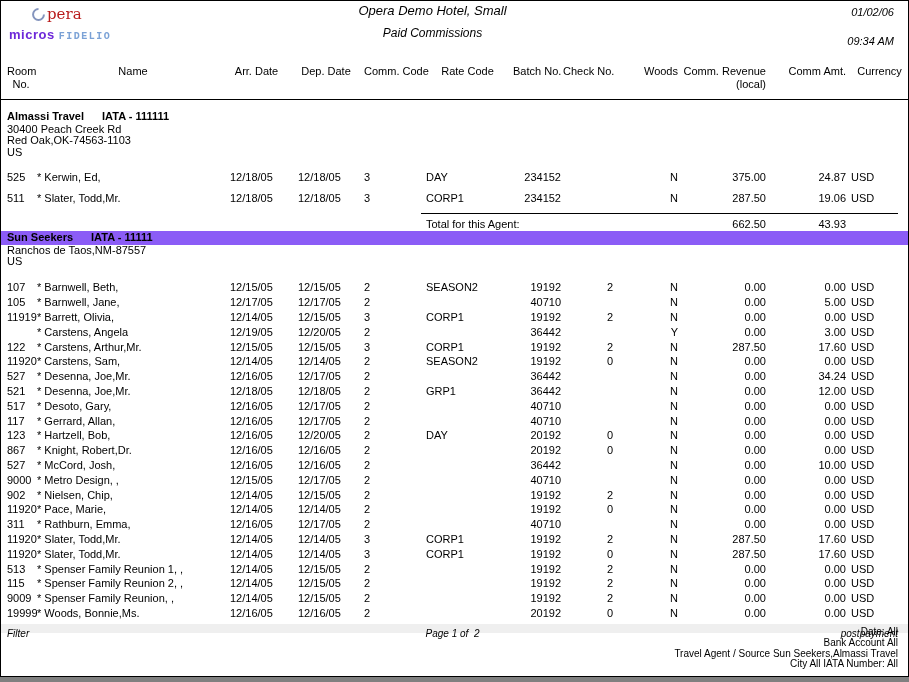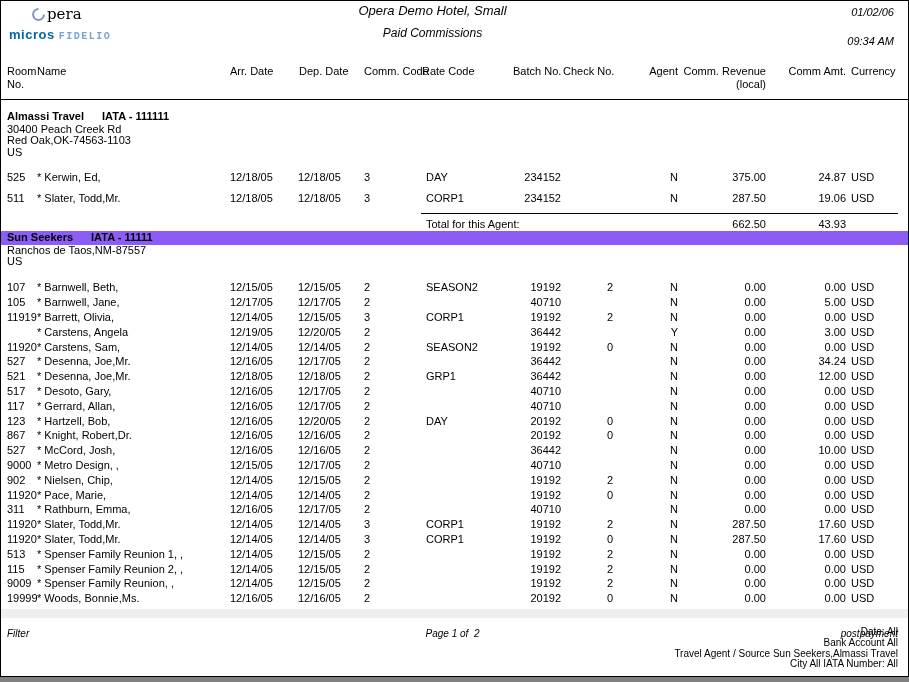--- a/index.html
+++ b/index.html
@@ -7,38 +7,38 @@
     width:909px; height:682px; background:#808080;
     font-family:"Liberation Sans", sans-serif; color:#000;
   }
   .page {
     position:relative; width:907px; height:675px; background:#ffffff;
     border:1px solid #000; overflow:hidden;
   }
   
   .report-header { position:relative; height:62px; }
   .logo { position:absolute; left:8px; top:4px; }
-  .logo-opera { margin-left:22px; display:flex; align-items:center; font-family:"DejaVu Serif", serif; font-size:15px; color:#000000; }
+  .logo-opera { margin-left:22px; display:flex; align-items:center; font-family:"DejaVu Serif", serif; font-size:15px; color:#b91c1c; }
   .logo-opera svg { margin-right:1px; }
   .logo-micros-line { margin-top:2px; }
-  .logo-micros { font-weight:bold; color:#0369a1; font-size:13px; letter-spacing:.5px;text-align:right; }
+  .logo-micros { font-weight:bold; color:#6d28d9; font-size:13px; letter-spacing:.5px;text-align:right; }
   .logo-fidelio { color:#7ba2d6; font-size:10px; font-weight:bold; letter-spacing:1.5px; margin-left:4px;font-family:Liberation Mono, monospace; }
   .titles { position:absolute; left:0; right:44px; top:2px; text-align:center; font-style:italic; }
   .hotel-name { font-size:13px; }
   .report-name { font-size:12px; margin-top:8px; }
   .datetime { position:absolute; right:14px; top:5px; text-align:right; font-style:italic; font-size:11px; }
   .time { margin-top:17px; }
   
   .colhead { border-bottom:1px solid #000; padding:2px 0 9px 0; }
   table { table-layout:fixed; width:907px; border-collapse:collapse; }
   col.w-room{width:34px} col.w-name{width:194px} col.w-arr{width:54px}
   col.w-dep{width:70px} col.w-comm{width:48px} col.w-rate{width:112px}
   col.w-batch{width:50px} col.w-check{width:56px} col.w-manual{width:60px}
   col.w-rev{width:88px} col.w-amt{width:80px} col.w-cur{width:61px}
-  th { font-weight:normal; text-align:left; padding:0; font-size:11px; white-space:nowrap; vertical-align:top; line-height:12.5px; }
+  th { font-weight:normal; text-align:center; padding:0; font-size:11px; white-space:nowrap; vertical-align:top; line-height:12.5px; }
   .h-room{padding-left:6px} .h-name{padding-left:2px} .h-arr{padding-left:1px}
   .h-dep{padding-left:16px} .h-comm{padding-left:11px} .h-rate{padding-left:21px}
   .h-batch{text-align:right;padding-right:2px} .h-check{text-align:right;padding-right:6px}
   .h-manual{text-align:right;padding-right:1px} .h-rev{text-align:right;padding-right:1px}
   .h-amt{text-align:right;padding-right:1px} .h-cur{padding-left:4px}
   
   .agent-head { font-weight:bold; font-size:11px; padding:1px 0 2px 6px; line-height:11px; }
   .agent-head .iata { margin-left:18px; }
   .agent-head.shaded { background:#8b5cf6; }
   .agent-addr { padding-left:6px; font-size:11px; line-height:11.3px; }
@@ -116,21 +116,21 @@
               <div>Room</div>
               <div>No.</div>
             </th>
         <th class="h-name">Name</th>
         <th class="h-arr">Arr. Date</th>
         <th class="h-dep">Dep. Date</th>
         <th class="h-comm">Comm. Code</th>
         <th class="h-rate">Rate Code</th>
         <th class="h-batch">Batch No.</th>
         <th class="h-check">Check No.</th>
-        <th class="h-manual">Agent</th>
+        <th class="h-manual">Woods</th>
         <th class="h-rev">
               <div>Comm. Revenue</div>
               <div>(local)</div>
             </th>
         <th class="h-amt">Comm Amt.</th>
         <th class="h-cur">Currency</th>
       </tr>
     </tbody>
       </table>
   </div>
@@ -271,20 +271,34 @@
             <td class="c-comm">2</td>
             <td class="c-rate"></td>
             <td class="c-batch">36442</td>
             <td class="c-check"></td>
             <td class="c-manual">Y</td>
             <td class="c-rev">0.00</td>
             <td class="c-amt">3.00</td>
             <td class="c-cur">USD</td>
           </tr>
           <tr>
+            <td class="c-room">122</td>
+            <td class="c-name">* Carstens, Arthur,Mr.</td>
+            <td class="c-arr">12/15/05</td>
+            <td class="c-dep">12/15/05</td>
+            <td class="c-comm">3</td>
+            <td class="c-rate">CORP1</td>
+            <td class="c-batch">19192</td>
+            <td class="c-check">2</td>
+            <td class="c-manual">N</td>
+            <td class="c-rev">287.50</td>
+            <td class="c-amt">17.60</td>
+            <td class="c-cur">USD</td>
+          </tr>
+          <tr>
             <td class="c-room">11920</td>
             <td class="c-name">* Carstens, Sam,</td>
             <td class="c-arr">12/14/05</td>
             <td class="c-dep">12/14/05</td>
             <td class="c-comm">2</td>
             <td class="c-rate">SEASON2</td>
             <td class="c-batch">19192</td>
             <td class="c-check">0</td>
             <td class="c-manual">N</td>
             <td class="c-rev">0.00</td>

